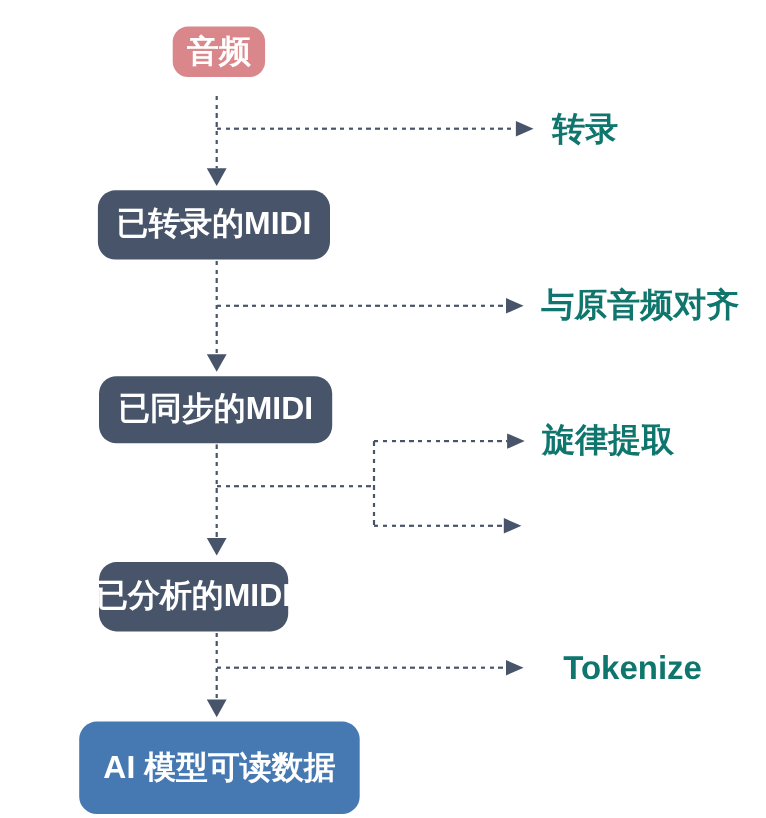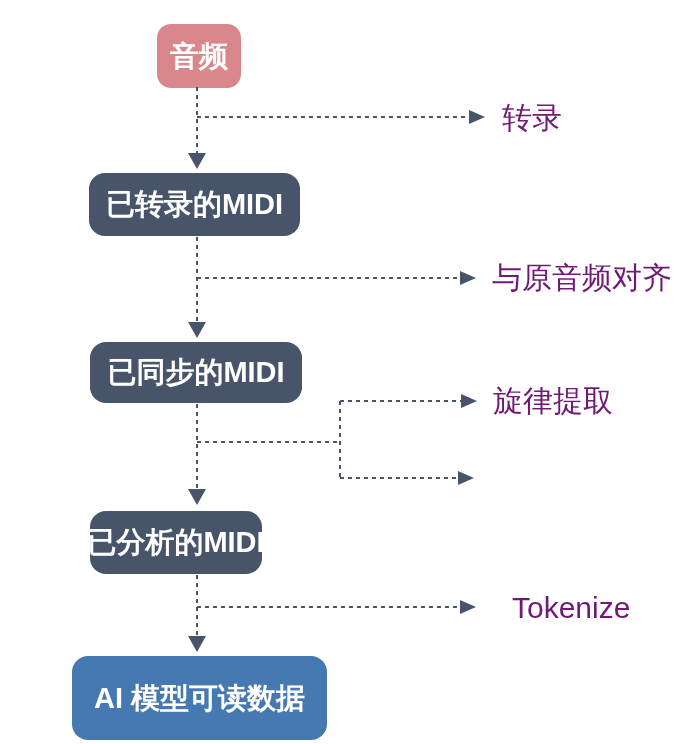--- a/index.html
+++ b/index.html
@@ -21,21 +21,21 @@
     display: flex;
     align-items: center;
     justify-content: center;
     color: #FFFFFF;
     font-weight: 600;
     font-size: 29px;
     line-height: 1;
     white-space: nowrap;
   }
   .node-audio {
-    left: 157px; top: 24px; width: 84px; height: 64px;
+    left: 157px; top: 24px; width: 84px; height: 46px;
     background: #D9878B; border-radius: 14px;
   }
   .node-dark {
     background: #47546A; border-radius: 16px;
   }
   .node-transcribed { left: 89px;  top: 173px; width: 211px; height: 63px; }
   .node-synced     { left: 90px;  top: 342px; width: 212px; height: 61px; }
   .node-analyzed   { left: 90px;  top: 511px; width: 172px; height: 63px; }
   .node-output {
     left: 72px; top: 656px; width: 255px; height: 84px;
@@ -81,23 +81,23 @@
   .d3 { left: 188px; top: 489px; }
   .d4 { left: 188px; top: 636px; }
   .r1 { left: 469px; top: 110px; }
   .r2 { left: 460px; top: 271px; }
   .r3 { left: 461px; top: 394px; }
   .r4 { left: 458px; top: 471px; }
   .r5 { left: 460px; top: 600px; }
   
   .edge-label {
     position: absolute;
-    color: #701a75;
+    color: #0f766e;
     font-size: 30px;
-    font-weight: 400;
+    font-weight: 700;
     line-height: 1;
     white-space: nowrap;
   }
   .el1 { left: 502px; top: 103px; }
   .el2 { left: 492px; top: 263px; }
   .el3 { left: 493px; top: 386px; }
   .el4 { left: 490px; top: 463px; }
   .el5 { left: 512px; top: 593px; }
 </style>
 </head>

